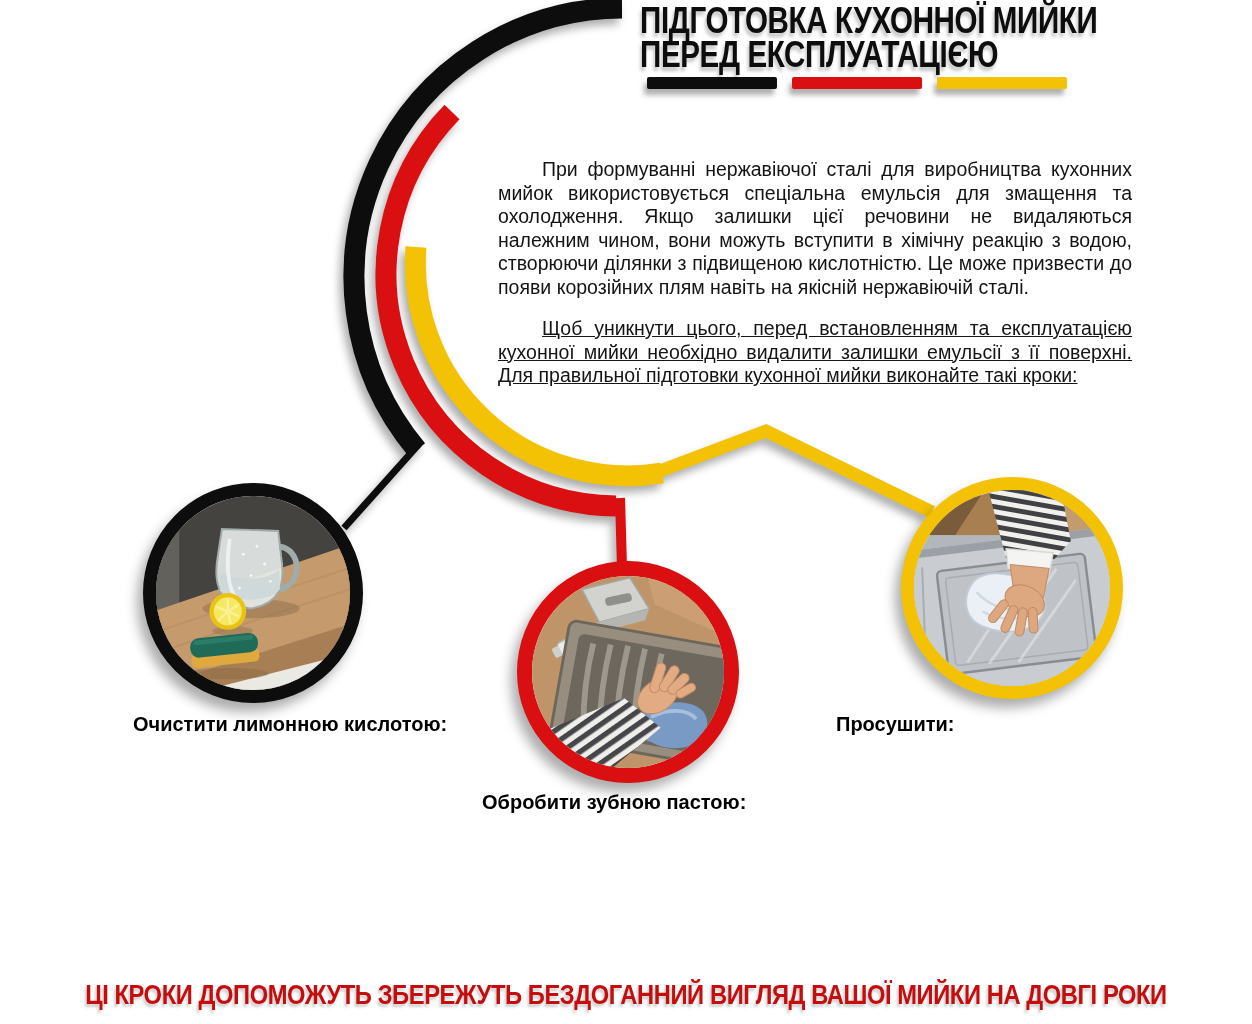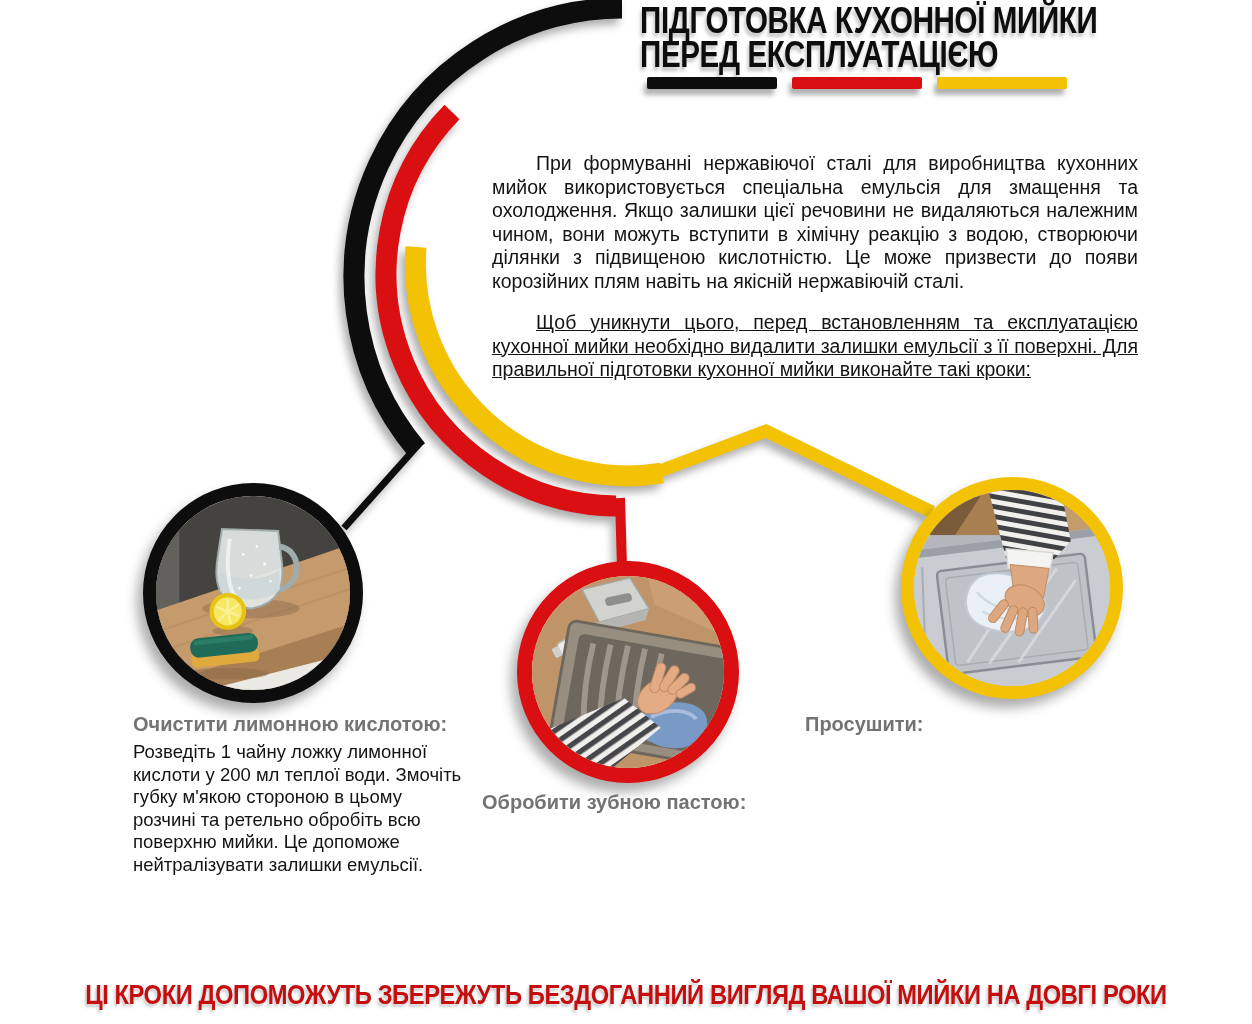--- a/index.html
+++ b/index.html
@@ -23,41 +23,41 @@
     white-space:nowrap;
   }
   
   .bars{left:647px;top:77px;display:flex;gap:15px;}
   .bar{width:130px;height:12px;border-radius:2px;
        box-shadow:-3px 6px 5px rgba(60,60,60,.4);}
 
   
   .intro{left:492px;top:152px;width:646px;font-size:19.5px;line-height:23.5px;
          text-align:justify;color:#141414;}
-  .intro p{margin:0;text-indent:44px;}
+  .intro p{margin:6px;text-indent:44px;}
   .intro p + p{margin-top:18px;text-decoration:underline;}
 
   
   .photo-circle{
     border-radius:50%;overflow:hidden;box-sizing:border-box;background:#fff;
     border-style:solid;
     box-shadow:-6px 9px 12px rgba(40,40,40,.38);
   }
   .photo-circle svg{display:block;width:100%;height:100%;}
   #circle-1{left:143px;top:483px;width:220px;height:220px;border-width:13px;}
   #circle-2{left:517px;top:561px;width:222px;height:222px;border-width:15px;}
   #circle-3{left:901px;top:477px;width:222px;height:222px;border-width:13px;}
 
   
   .step{font-size:18.5px;line-height:22.5px;color:#141414;}
-  .step h3{margin:0 0 5px 0;font-size:20px;line-height:24px;color:#737373;}
+  .step h3{margin:0 0 5px 0;font-size:20px;line-height:24px;color:#000000;}
   .step p{margin:0;}
   #step-1{left:133px;top:712px;width:330px;}
   #step-2{left:482px;top:790px;width:348px;}
-  #step-3{left:805px;top:712px;width:348px;}
+  #step-3{left:836px;top:712px;width:348px;}
 
   
   .footer{
     left:0;top:980px;width:1252px;text-align:center;
     font-weight:bold;font-size:27px;letter-spacing:-0.5px;
     transform:scaleX(.88);transform-origin:center top;
     text-shadow:-2px 3px 3px rgba(90,90,90,.3);
     white-space:nowrap;
   }
 </style>
@@ -216,21 +216,20 @@
       <rect x="82" y="110" width="9" height="27" rx="4.5" transform="rotate(38 86 123)"></rect>
       <rect x="93" y="117" width="9" height="29" rx="4.5" transform="rotate(24 97 131)"></rect>
       <rect x="105" y="120" width="9" height="29" rx="4.5" transform="rotate(10 109 134)"></rect>
       <rect x="117" y="120" width="9" height="26" rx="4.5" transform="rotate(-3 121 133)"></rect>
     </g>
   </svg>
 </div>
 
 <div id="step-1" class="abs step">
   <h3>Очистити лимонною кислотою:</h3>
-  <p>Розведіть 1 чайну ложку лимонної кислоти у 200 мл теплої води. Змочіть губку м'якою стороною в цьому розчині та ретельно обробіть всю поверхню мийки. Це допоможе нейтралізувати залишки емульсії.</p>
 </div>
 
 <div id="step-2" class="abs step">
   <h3>Обробити зубною пастою:</h3>
 </div>
 
 <div id="step-3" class="abs step">
   <h3>Просушити:</h3>
 </div>
 

